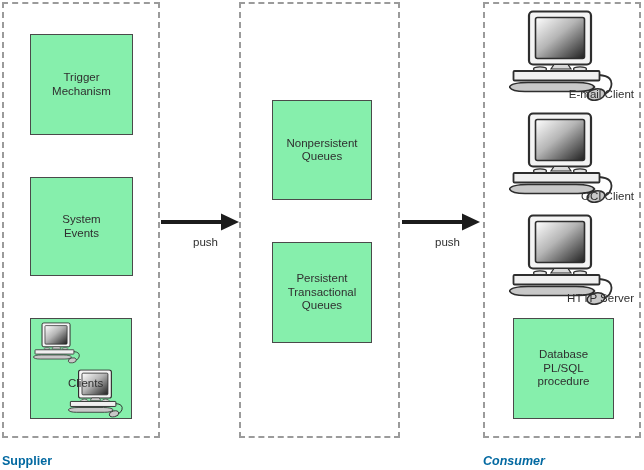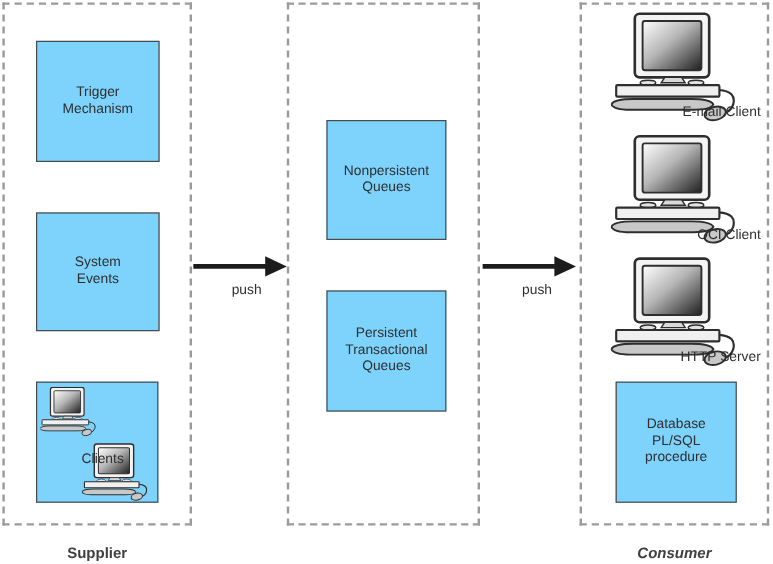--- a/index.html
+++ b/index.html
@@ -5,27 +5,27 @@
   * { box-sizing: border-box; margin: 0; padding: 0; }
   html,body { background: #ffffff; }
   body { font-family: "Liberation Sans", "DejaVu Sans", sans-serif; }
   .stage { position: relative; width: 644px; height: 470px; background: #fff; overflow: hidden; }
 
   .section { position: absolute; top: 2px; height: 436px; border: 2px dashed #9b9b9b; background: #fff; }
   .section.supplier { left: 2px;   width: 158px; }
   .section.channel  { left: 239px; width: 161px; }
   .section.consumer { left: 483px; width: 158px; }
 
-  .section-label { position: absolute; top: 454px; height: 16px; text-align: center;
-                   font-weight: bold; font-size: 12.5px; color: #404040; }
+  .section-label { position: absolute; top: 454px; height: 16px; 
+                   font-weight: bold; font-size: 12.5px; color: #0369a1; }
   .section-label.supplier { left: 2px;   width: 158px; }
   .section-label.channel  { left: 239px; width: 161px; }
   .section-label.consumer { left: 483px; width: 158px; font-style: italic; }
 
-  .box { position: absolute; border: 1.5px solid #4a4a4a; background: #7dd3fc;
+  .box { position: absolute; border: 1.5px solid #4a4a4a; background: #86efac;
          display: flex; align-items: center; justify-content: center; text-align: center;
          font-size: 11.5px; line-height: 13.5px; color: #2f2f2f; white-space: pre-line; }
   .box.trigger       { left: 30px;  top: 34px;  width: 103px; height: 101px; }
   .box.system        { left: 30px;  top: 177px; width: 103px; height: 99px; }
   .box.clients       { left: 30px;  top: 318px; width: 102px; height: 101px; }
   .box.nonpersistent { left: 272px; top: 100px; width: 100px; height: 100px; }
   .box.persistent    { left: 272px; top: 242px; width: 100px; height: 101px; }
   .box.database      { left: 513px; top: 318px; width: 101px; height: 101px; }
 
   .arrow { position: absolute; top: 213px; width: 78px; height: 18px; }

